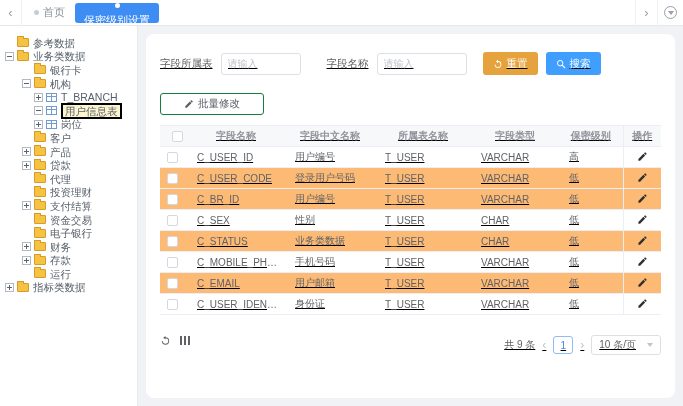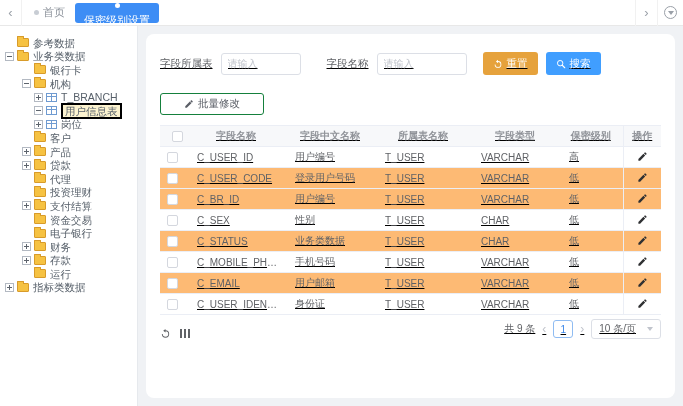--- a/index.html
+++ b/index.html
@@ -80,21 +80,21 @@
     white-space:nowrap;text-overflow:ellipsis;}
   tr.striped td{background:#fdba74;}
   .cb-cell{padding-left:7px;}
   .cb{width:11px;height:11px;border:1px solid #d4d7de;border-radius:2px;background:#fff;
     display:inline-block;vertical-align:middle;cursor:pointer;}
   .op-col{border-left:1px solid #ebeef5;text-align:center;padding:0;}
   .edit-btn{display:inline-flex;cursor:pointer;}
   .edit-btn svg{display:block;}
 
   
-  .pager-row{display:flex;align-items:flex-end;margin-top:4px;}
+  .pager-row{display:flex;align-items:flex-start;margin-top:20px;}
   .left-icons{display:flex;gap:9px;align-items:center;}
   .icon-btn{display:inline-flex;cursor:pointer;}
   .cols-icon{display:inline-flex;gap:2px;align-items:flex-end;}
   .cols-icon i{width:2px;background:#606266;display:block;}
   .cols-icon i:nth-child(1){height:9px}.cols-icon i:nth-child(2){height:9px}.cols-icon i:nth-child(3){height:9px}
   .pager-right{margin-left:auto;display:flex;align-items:center;gap:7px;font-size:10px;color:#606266;}
   .pg-arrow{color:#c0c4cc;font-size:12px;cursor:pointer;line-height:1;}
   .pg-num{width:20px;height:18px;border:1px solid #8fbcf2;border-radius:3px;color:#3a86e8;
     display:flex;align-items:center;justify-content:center;font-size:10px;background:#fff;cursor:pointer;}
   .pg-size{height:20px;border:1px solid #dcdfe6;border-radius:3px;display:flex;align-items:center;

